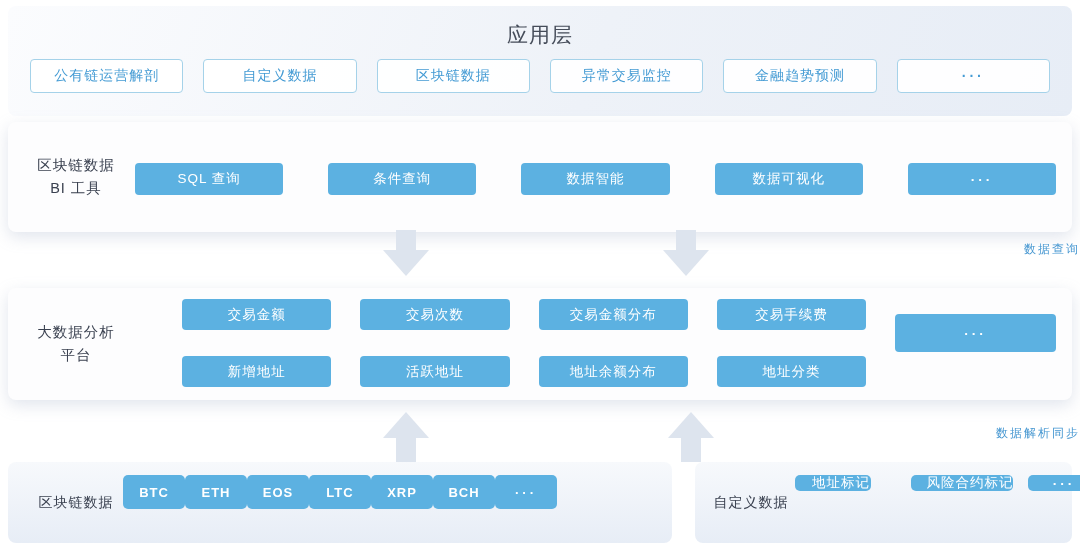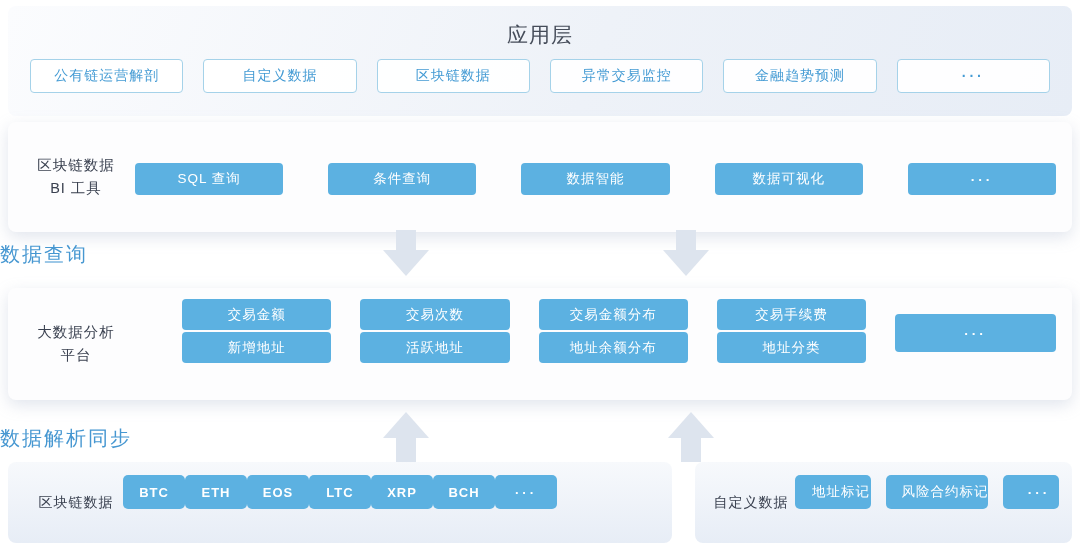--- a/index.html
+++ b/index.html
@@ -34,42 +34,42 @@
 
   .side-label{position:absolute; display:flex; flex-direction:column; justify-content:center;
     align-items:center; color:var(--label-dark); font-size:14.5px; font-weight:500;
     line-height:1.6; letter-spacing:1px;}
   .bi-label,.pf-label{left:12px; top:0; width:112px; height:100%;}
 
   .row-bi{left:127px; top:41px; width:921px; gap:45px;}
   .row-bi .btn{flex:1; height:32px;}
   .row-pf{left:127px; width:731px; gap:29px;padding-left:47px;}
   .row-pf .btn{flex:1; height:31px;}
-  .row-pf1{top:11px;} .row-pf2{top:44px;}
+  .row-pf1{top:11px;} .row-pf2{top:68px;}
   .pf-more{position:absolute; left:887px; top:26px; width:161px; height:38px;}
 
-  .flow-text{position:absolute; left:0; width:100%; text-align:left;
-    color:var(--flow-text); font-size:20px; letter-spacing:2px;}
+  .flow-text{position:absolute; left:0; width:100%; text-align:right;
+    color:var(--flow-text); font-size:12px; letter-spacing:2px;}
   .flow-query{top:241px;} .flow-sync{top:425px;}
   .arrow{position:absolute; width:46px;}
   .arrow .stem{width:20px; margin:0 auto; background:var(--arrow);}
   .arrow .head{width:0; height:0; border-left:23px solid transparent; border-right:23px solid transparent;}
   .arrow-down .stem{height:20px;}
   .arrow-down .head{border-top:26px solid var(--arrow);}
   .arrow-up .head{border-bottom:26px solid var(--arrow);}
   .arrow-up .stem{height:24px;}
 
   .chain-label{left:16px; top:0; width:104px; height:100%; font-size:14px;}
   .custom-label{left:14px; top:0; width:84px; height:100%; font-size:14px;text-align:right;}
   .row-chain{left:115px; top:13px; }
   .row-chain .btn{width:62px; height:34px; border-radius:5px; font-weight:bold; font-size:13px;}
   .row-custom{left:100px; top:13px; gap:15px;}
-  .row-custom .btn{height:34px; border-radius:5px; font-size:13.5px;padding-left:16px;}
+  .row-custom .btn{height:16px; border-radius:5px; font-size:13.5px;padding-left:16px;}
   .row-custom .btn:nth-child(1){width:76px;}
-  .row-custom .btn:nth-child(2){width:102px;}
+  .row-custom .btn:nth-child(2){width:102px;margin-left:25px;}
   .row-custom .btn:nth-child(3){width:56px;}
   .dots{letter-spacing:3px; font-weight:bold;}
 </style>
 </head>
 <body>
 
 <div class="stage">
 
   <div class="card card-app">
     <div class="app-title">应用层</div>

